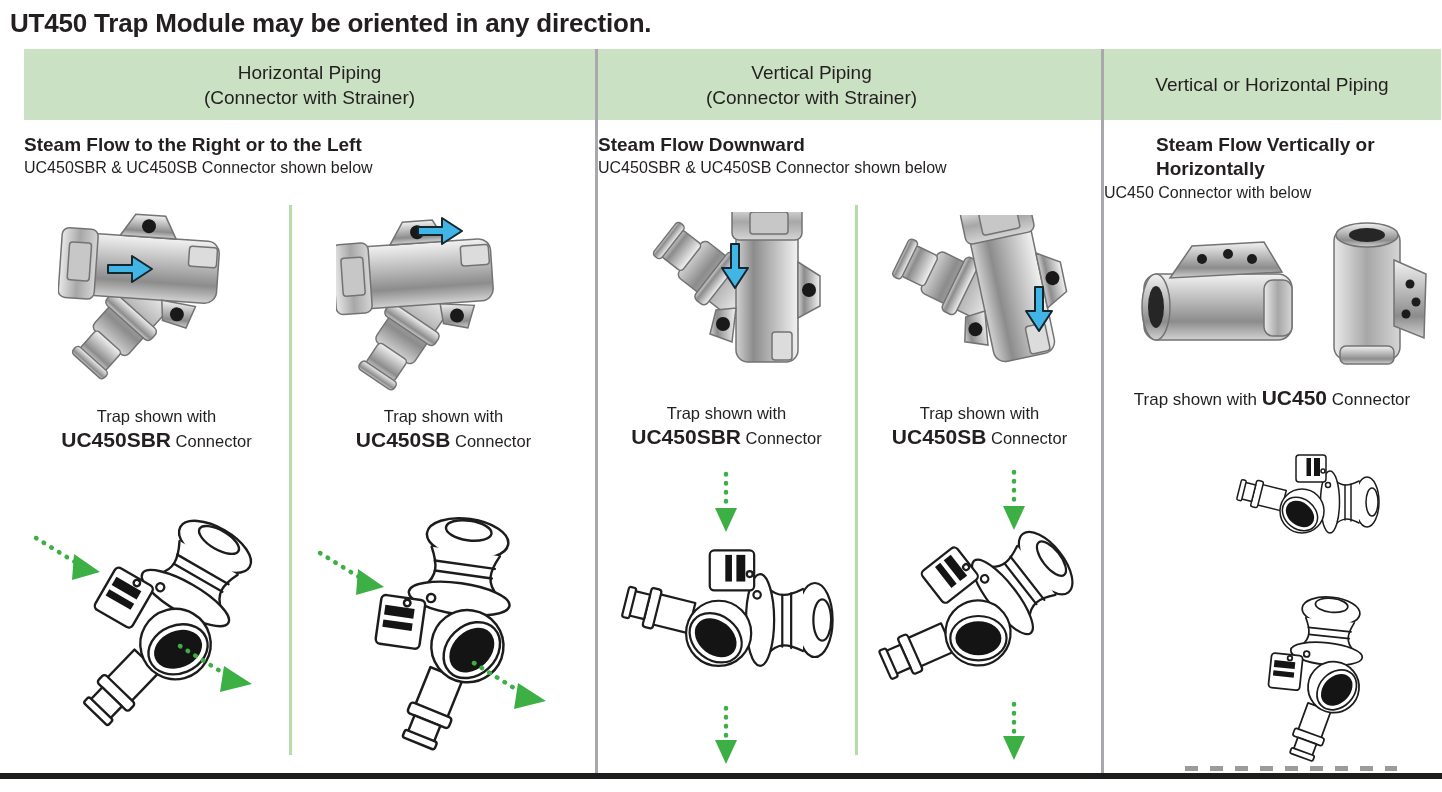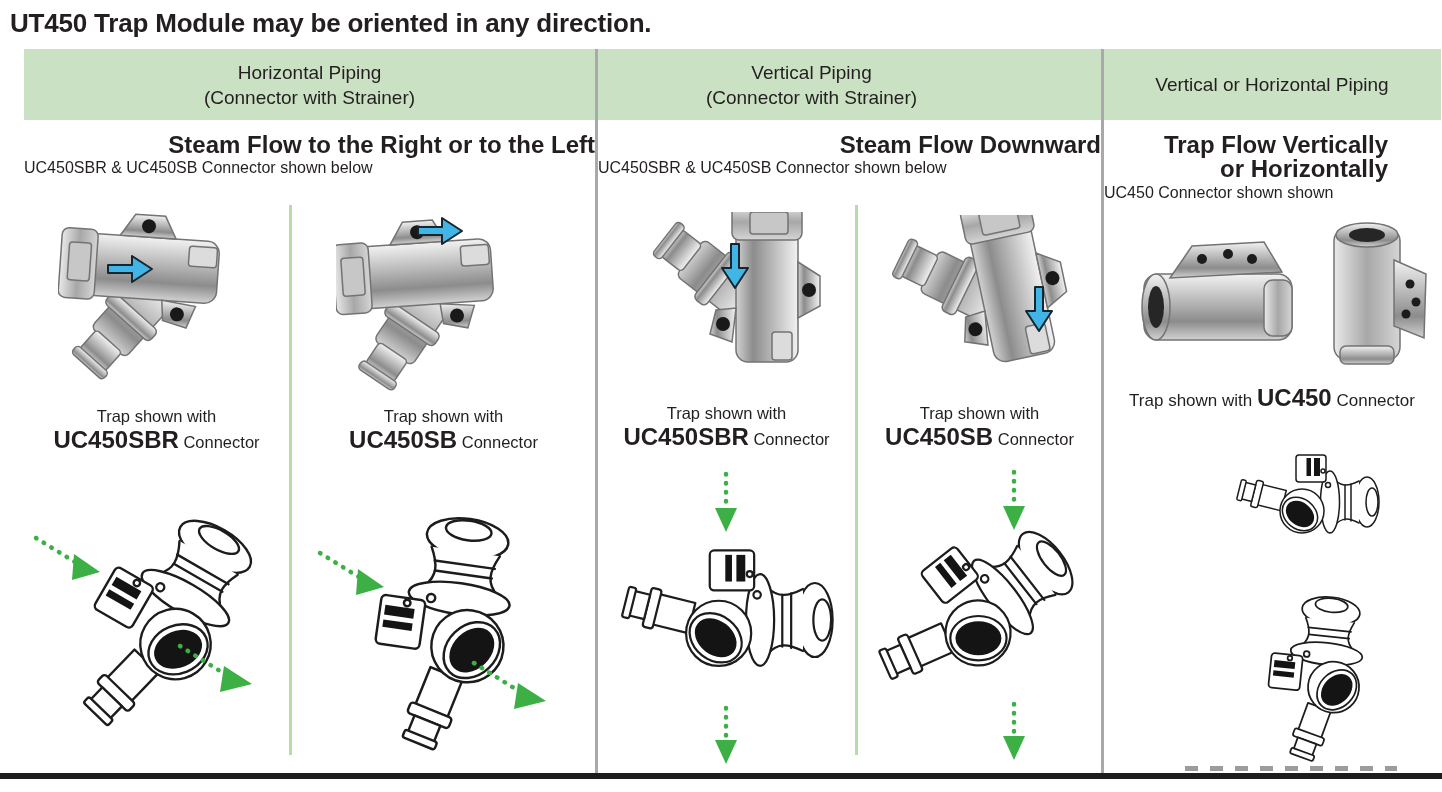--- a/index.html
+++ b/index.html
@@ -9,24 +9,24 @@
   }
   .title{position:absolute;left:10px;top:8px;font-size:26px;font-weight:700;letter-spacing:-0.2px;}
   .header-bar{position:absolute;left:24px;top:49px;width:1417px;height:71px;background:#cbe1c3;}
   .col-header{
     position:absolute;top:49px;height:71px;display:flex;flex-direction:column;
     justify-content:center;text-align:center;font-weight:normal;font-size:19px;line-height:25px;
   }
   .vdiv{position:absolute;top:49px;width:3px;height:724px;background:#a8a8ad;}
   .subdiv{position:absolute;top:205px;width:3px;height:550px;background:#b5dcab;}
   .bottom-rule{position:absolute;left:0;top:773px;width:1442px;height:6px;background:#1d1d1b;}
-  .subtitle{position:absolute;text-align:right;font-weight:bold;font-size:24px;line-height:24px;}
+  .subtitle{position:absolute;text-align:left;font-weight:bold;font-size:19px;line-height:24px;}
   .note{position:absolute;text-align:left;font-size:16px;}
   .caption{position:absolute;text-align:center;font-size:16.5px;line-height:23px;}
-  .caption b{font-size:24px;}
+  .caption b{font-size:21px;}
   svg.art{position:absolute;}
   .gdot{stroke:#3cb044;stroke-width:4.5;stroke-dasharray:0.5 8.5;stroke-linecap:round;fill:none;}
   .ghead{fill:#3cb044;stroke:none;}
   .clipped-frag{
     position:absolute;left:1185px;top:766px;width:212px;height:5px;opacity:.55;
     background:repeating-linear-gradient(90deg,#4a4a4a 0 13px,transparent 13px 25px);
   }
 </style>
 </head>
 <body>
@@ -134,22 +134,22 @@
   <div class="vdiv" style="left:1101px"></div>
   <div class="subdiv" style="left:289px"></div>
   <div class="subdiv" style="left:855px"></div>
 
   <div class="subtitle" style="left:24px;width:571px;top:133px">Steam Flow to the Right or to the Left</div>
   <div class="note" style="left:24px;width:571px;top:159px">UC450SBR &amp; UC450SB Connector shown below</div>
 
   <div class="subtitle" style="left:598px;width:503px;top:133px">Steam Flow Downward</div>
   <div class="note" style="left:598px;width:503px;top:159px">UC450SBR &amp; UC450SB Connector shown below</div>
 
-  <div class="subtitle" style="left:1156px;width:232px;top:133px">Trap Flow Vertically or Horizontally</div>
-  <div class="note" style="left:1104px;width:336px;top:184px">UC450 Connector shown shown</div>
+  <div class="subtitle" style="left:1156px;width:232px;top:133px">Steam Flow Vertically or Horizontally</div>
+  <div class="note" style="left:1104px;width:336px;top:184px">UC450 Connector with below</div>
 
   <svg class="art" style="left:58px;top:208px" width="205" height="190" viewBox="0 0 205 190">
     <g transform="rotate(4 100 90)">
         <use href="#ph-conn"></use>
       </g>
     <g transform="translate(50,48)">
         <use href="#arrow-blue"></use>
       </g>
   </svg>
   <svg class="art" style="left:336px;top:212px" width="205" height="185" viewBox="0 0 205 185">

